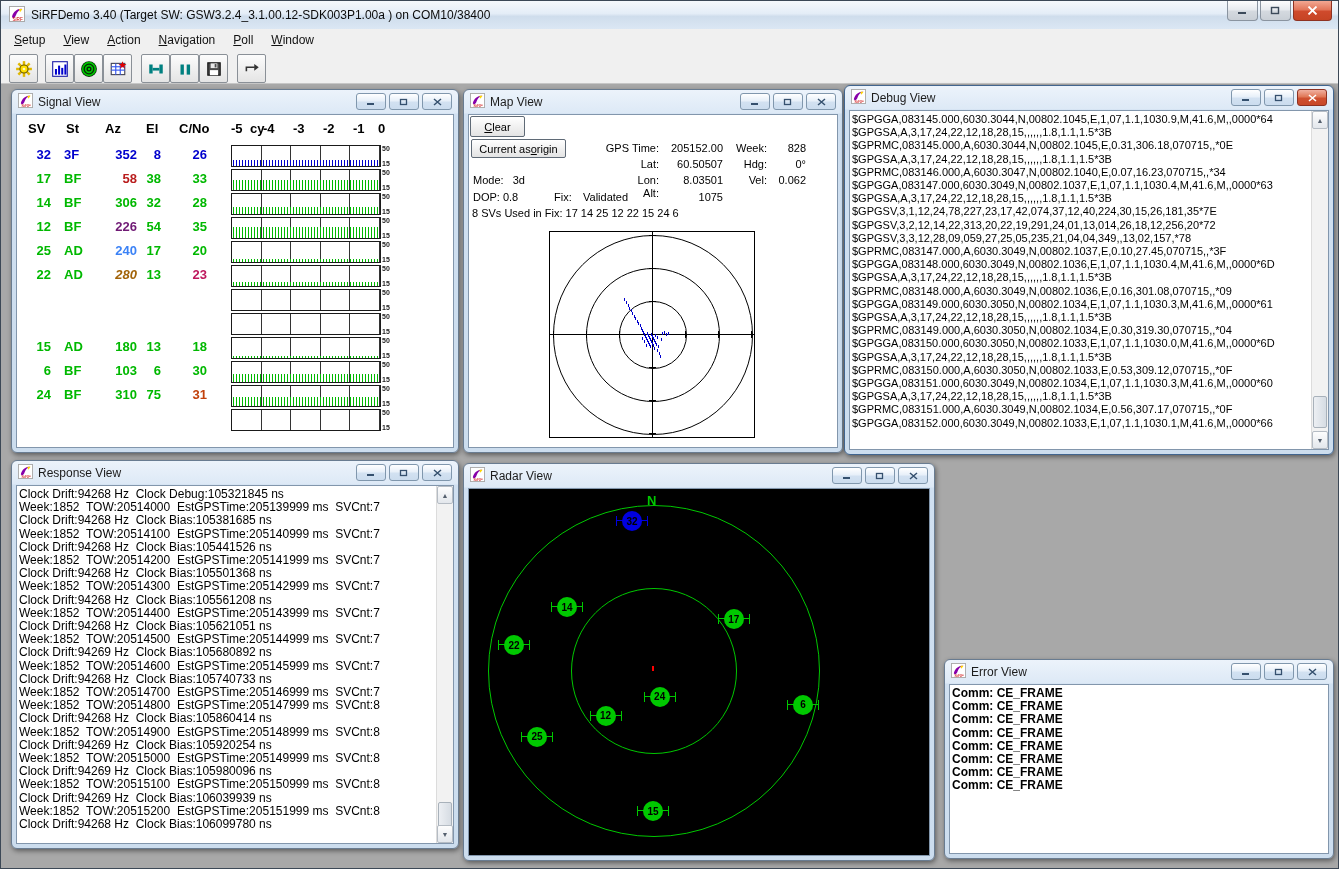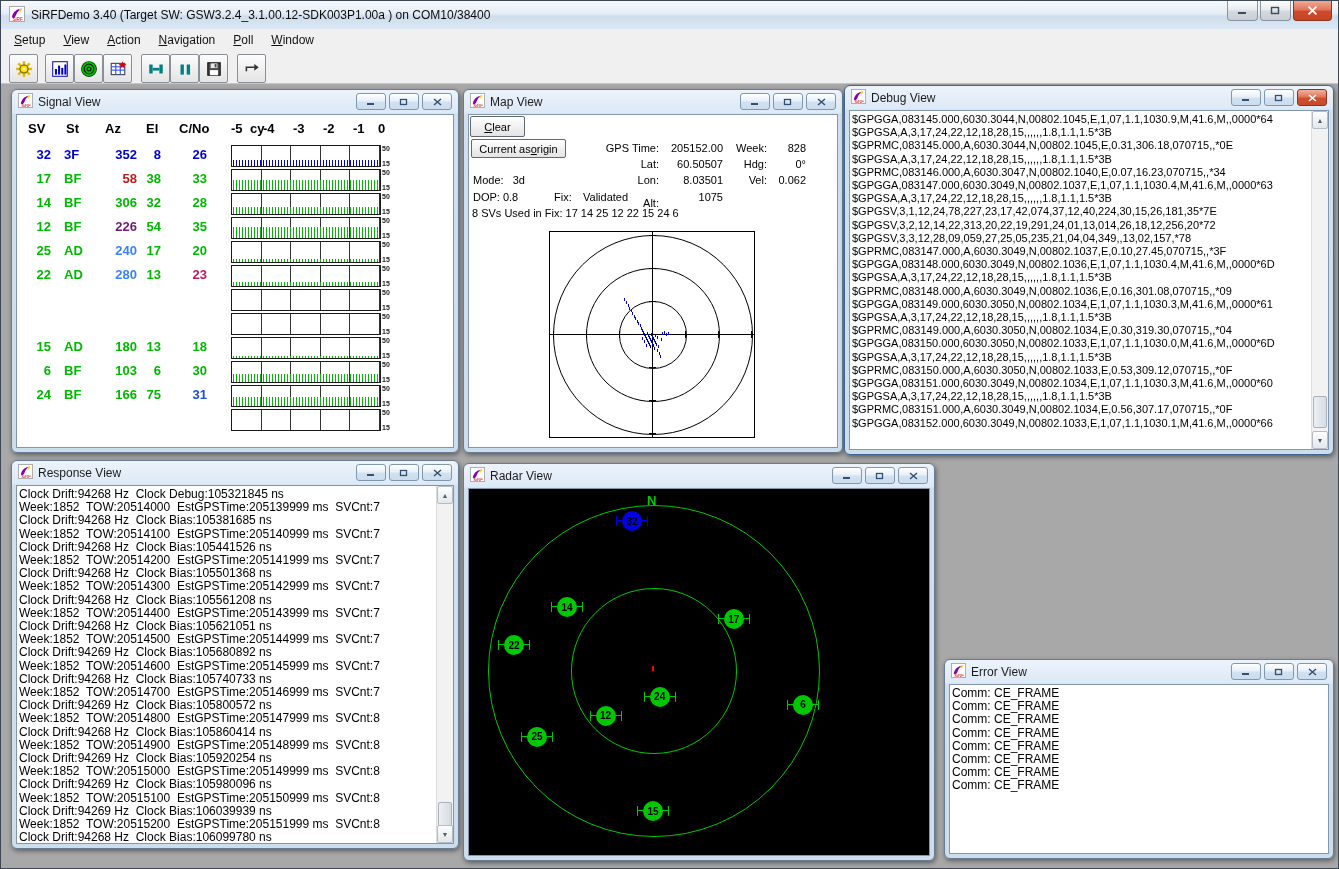--- a/index.html
+++ b/index.html
@@ -56,21 +56,21 @@
   .lb{left:256px;width:42px;text-align:right;} .vb{left:288px;width:49px;text-align:right;}
   .map-plot{position:absolute;left:80px;top:116px;width:204px;height:205px;border:1px solid #000;}
   .mp-circle{position:absolute;border:1px solid #000;border-radius:50%;}
   .mp-h{position:absolute;left:0;right:0;top:102px;height:1px;background:#000;}
   .mp-v{position:absolute;top:0;bottom:0;left:102px;width:1px;background:#000;}
   .pt{position:absolute;width:1px;height:3px;}
   .axt-v{position:absolute;width:1px;height:7px;top:99px;background:#000;}
   .axt-h{position:absolute;height:1px;width:7px;left:99px;background:#000;}
   
   .logbody{position:absolute;left:2px;top:2px;right:17px;bottom:0;overflow:hidden;}
-  .logbody.full{right:12px;}
+  .logbody.full{right:12px;font-weight:bold;}
   .log-line{white-space:pre;line-height:13.2px;color:#000;}
   .f11 .log-line{font-size:11px;} .f12 .log-line{font-size:12px;}
   .vsb{position:absolute;top:0;right:0;bottom:0;width:16px;background:#f2f2f2;border-left:1px solid #dcdcdc;}
   .sb-btn{position:absolute;left:0;right:0;height:16px;display:flex;align-items:center;justify-content:center;
     font-size:7px;color:#55606e;background:linear-gradient(#fdfdfd,#e3e7ec);border:1px solid #b5bcc4;border-radius:2px;}
   .sb-up{top:0;} .sb-down{bottom:0;}
   .sb-thumb{position:absolute;left:1px;right:1px;background:linear-gradient(90deg,#eceff3,#d6dce3);
     border:1px solid #a8b1ba;border-radius:2px;}
   
   .radar{position:absolute;left:4px;right:4px;top:24px;bottom:4px;background:#000;border:1px solid #8296ac;}
@@ -296,21 +296,21 @@
             <span class="sc sc-cno" style="color: rgb(0, 184, 0);">20</span>
             <div class="bar-box">
               <span class="bl bl-t">50</span>
               <span class="bl bl-b">15</span>
               <div class="ticks" style="height: 3px; background-image: repeating-linear-gradient(90deg, rgb(0, 184, 0) 0px, rgb(0, 184, 0) 1px, transparent 1px, transparent 3px);"></div>
             </div>
           </div>
           <div class="sig-row" style="top: 150px;">
             <span class="sc sc-sv" style="color: rgb(0, 184, 0);">22</span>
             <span class="sc sc-st" style="color: rgb(0, 184, 0);">AD</span>
-            <span class="sc sc-az" style="color: #3b82f6;">280</span>
+            <span class="sc sc-az" style="color: #a16207; font-style: italic;">280</span>
             <span class="sc sc-el" style="color: rgb(0, 184, 0);">13</span>
             <span class="sc sc-cno" style="color: #be185d;">23</span>
             <div class="bar-box">
               <span class="bl bl-t">50</span>
               <span class="bl bl-b">15</span>
               <div class="ticks" style="height: 4px; background-image: repeating-linear-gradient(90deg, rgb(0, 184, 0) 0px, rgb(0, 184, 0) 1px, transparent 1px, transparent 3px);"></div>
             </div>
           </div>
           <div class="sig-row" style="top: 174px;">
             <div class="bar-box">
@@ -344,23 +344,23 @@
             <span class="sc sc-cno" style="color: rgb(0, 184, 0);">30</span>
             <div class="bar-box">
               <span class="bl bl-t">50</span>
               <span class="bl bl-b">15</span>
               <div class="ticks" style="height: 8px; background-image: repeating-linear-gradient(90deg, rgb(0, 184, 0) 0px, rgb(0, 184, 0) 1px, transparent 1px, transparent 3px);"></div>
             </div>
           </div>
           <div class="sig-row" style="top: 270px;">
             <span class="sc sc-sv" style="color: rgb(0, 184, 0);">24</span>
             <span class="sc sc-st" style="color: rgb(0, 184, 0);">BF</span>
-            <span class="sc sc-az" style="color: rgb(0, 184, 0);">166</span>
+            <span class="sc sc-az" style="color: rgb(0, 184, 0);">310</span>
             <span class="sc sc-el" style="color: rgb(0, 184, 0);">75</span>
-            <span class="sc sc-cno" style="color: #1d4ed8;">31</span>
+            <span class="sc sc-cno" style="color: #c2410c;">31</span>
             <div class="bar-box">
               <span class="bl bl-t">50</span>
               <span class="bl bl-b">15</span>
               <div class="ticks" style="height: 9px; background-image: repeating-linear-gradient(90deg, rgb(0, 184, 0) 0px, rgb(0, 184, 0) 1px, transparent 1px, transparent 3px);"></div>
             </div>
           </div>
           <div class="sig-row" style="top: 294px;">
             <div class="bar-box">
               <span class="bl bl-t">50</span>
               <span class="bl bl-b">15</span>
@@ -409,21 +409,21 @@
       <span class="ml lb" style="top:42px">Hdg:</span>
       <span class="ml vb" style="top:42px">0°</span>
       <span class="ml" style="left:4px;top:58px">Mode:   3d</span>
       <span class="ml la" style="top:58px">Lon:</span>
       <span class="ml va" style="top:58px">8.03501</span>
       <span class="ml lb" style="top:58px">Vel:</span>
       <span class="ml vb" style="top:58px">0.062</span>
       <span class="ml" style="left:4px;top:75px">DOP: 0.8</span>
       <span class="ml" style="left:85px;top:75px">Fix:</span>
       <span class="ml" style="left:114px;top:75px">Validated</span>
-      <span class="ml la" style="top:81px">Alt:</span>
+      <span class="ml la" style="top:71px">Alt:</span>
       <span class="ml va" style="top:75px">1075</span>
       <span class="ml" style="left:3px;top:91px">8 SVs Used in Fix: 17 14 25 12 22 15 24 6</span>
       <div class="map-plot">
         <div class="mp-circle" style="left:69px;top:69px;width:66px;height:66px"></div>
         <div class="mp-circle" style="left:36px;top:36px;width:132px;height:132px"></div>
         <div class="mp-circle" style="left:3px;top:3px;width:198px;height:198px"></div>
         <div class="mp-h"></div>
         <div class="mp-v"></div>
         <div>
             <i class="pt" style="left: 74px; top: 66px; background: rgb(0, 0, 204);"></i>
@@ -592,21 +592,20 @@
           <div class="log-line">Clock Drift:94268 Hz  Clock Bias:105501368 ns</div>
           <div class="log-line">Week:1852  TOW:20514300  EstGPSTime:205142999 ms  SVCnt:7</div>
           <div class="log-line">Clock Drift:94268 Hz  Clock Bias:105561208 ns</div>
           <div class="log-line">Week:1852  TOW:20514400  EstGPSTime:205143999 ms  SVCnt:7</div>
           <div class="log-line">Clock Drift:94268 Hz  Clock Bias:105621051 ns</div>
           <div class="log-line">Week:1852  TOW:20514500  EstGPSTime:205144999 ms  SVCnt:7</div>
           <div class="log-line">Clock Drift:94269 Hz  Clock Bias:105680892 ns</div>
           <div class="log-line">Week:1852  TOW:20514600  EstGPSTime:205145999 ms  SVCnt:7</div>
           <div class="log-line">Clock Drift:94268 Hz  Clock Bias:105740733 ns</div>
           <div class="log-line">Week:1852  TOW:20514700  EstGPSTime:205146999 ms  SVCnt:7</div>
-          <div class="log-line">Clock Drift:94269 Hz  Clock Bias:105800572 ns</div>
           <div class="log-line">Week:1852  TOW:20514800  EstGPSTime:205147999 ms  SVCnt:8</div>
           <div class="log-line">Clock Drift:94268 Hz  Clock Bias:105860414 ns</div>
           <div class="log-line">Week:1852  TOW:20514900  EstGPSTime:205148999 ms  SVCnt:8</div>
           <div class="log-line">Clock Drift:94269 Hz  Clock Bias:105920254 ns</div>
           <div class="log-line">Week:1852  TOW:20515000  EstGPSTime:205149999 ms  SVCnt:8</div>
           <div class="log-line">Clock Drift:94269 Hz  Clock Bias:105980096 ns</div>
           <div class="log-line">Week:1852  TOW:20515100  EstGPSTime:205150999 ms  SVCnt:8</div>
           <div class="log-line">Clock Drift:94269 Hz  Clock Bias:106039939 ns</div>
           <div class="log-line">Week:1852  TOW:20515200  EstGPSTime:205151999 ms  SVCnt:8</div>
           <div class="log-line">Clock Drift:94268 Hz  Clock Bias:106099780 ns</div>

